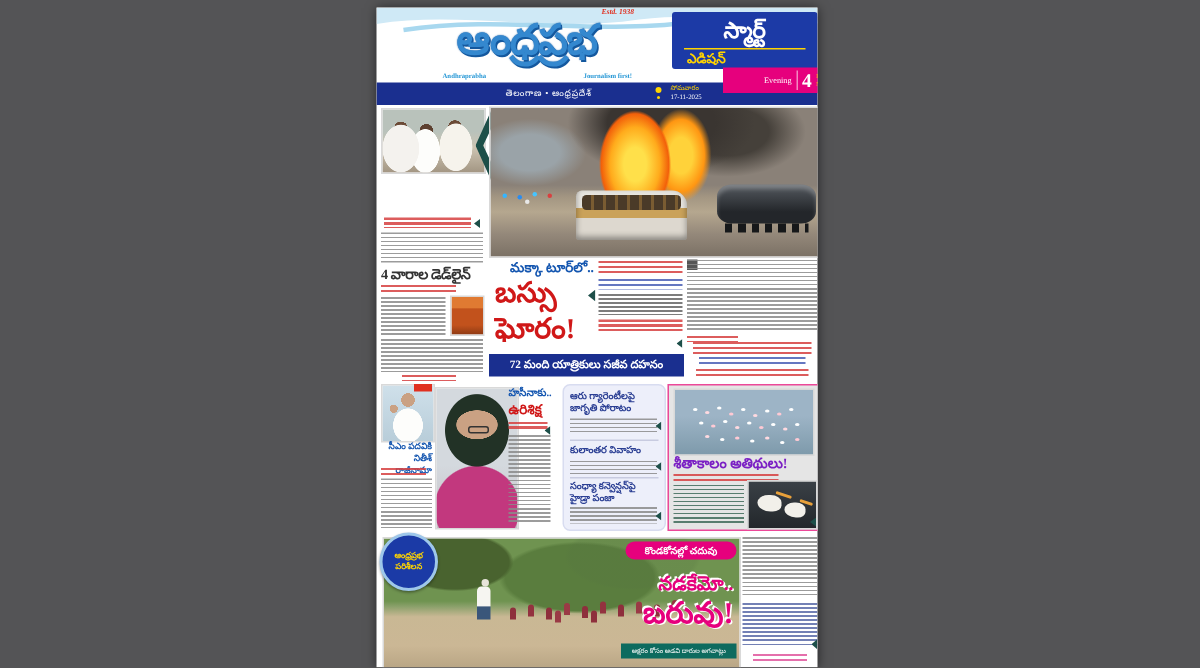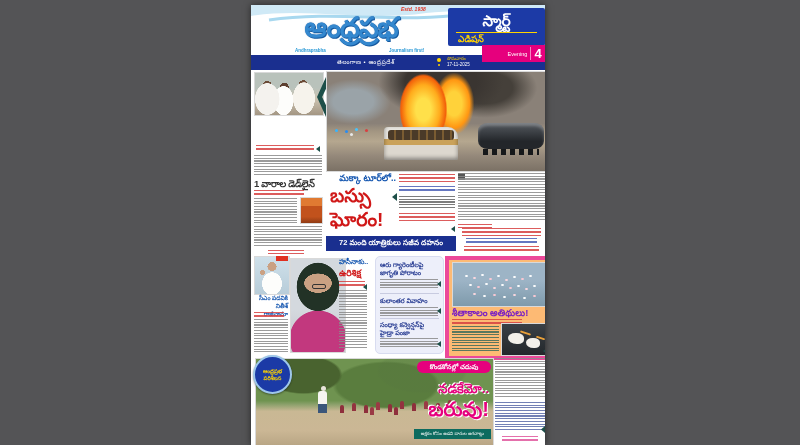--- a/index.html
+++ b/index.html
@@ -1,20 +1,20 @@
 <!DOCTYPE html>
 <html><head>
 <meta charset="utf-8">
 <style>
   html,body{margin:0;padding:0;background:#545456;}
   #stage{position:relative;width:800px;height:445px;background:#545456;overflow:hidden;
          font-family:"Liberation Sans","DejaVu Sans",sans-serif;}
   .abs{position:absolute;}
   #paper{position:absolute;left:251px;top:5px;width:294px;height:440px;background:#fff;
-         box-shadow:0 0 7px rgba(0,0,0,.55);overflow:hidden;}
+         box-shadow:0 0 7px rgba(0,0,0,.55);overflow:hidden;font-family:Liberation Serif, serif;}
   
   .gk{position:absolute;background:repeating-linear-gradient(to bottom,var(--ink,#8f8f8f) 0 1.4px,transparent 1.4px 3.3px);opacity:.85;}
   .gkf{background:repeating-linear-gradient(to bottom,var(--ink,#8f8f8f) 0 1.1px,transparent 1.1px 2.7px);}
   .tri{position:absolute;background:#1d4f49;clip-path:polygon(100% 0,0 50%,100% 100%);}
   
   .estd{font-size:5px;font-style:italic;font-weight:bold;color:#e03020;}
   .title{font-size:28px;font-weight:bold;color:#3488cf;letter-spacing:-1px;text-align:center;
          text-shadow:1px 1px 0 #14589e,0 0 1px #14589e;line-height:38px;white-space:nowrap;overflow:hidden;}
   .subbrand{font-size:4.5px;font-weight:bold;color:#2798d6;}
   .smartbox{background:#1c3aa6;border-radius:2px;color:#fff;text-align:center;overflow:hidden;}
@@ -34,21 +34,21 @@
   .h-red{font-weight:bold;color:#d01818;}
   .h-violet{font-weight:bold;color:#7a1fc4;}
   .strap-navy{background:#1a2f8f;color:#fff;font-size:7.5px;font-weight:bold;display:flex;align-items:center;justify-content:center;white-space:nowrap;overflow:hidden;}
   .kstrip{background:#e6007d;color:#fff;font-size:6.5px;font-weight:bold;border-radius:6px;display:flex;align-items:center;justify-content:center;white-space:nowrap;overflow:hidden;}
   .tstrip{background:#0d6b5f;color:#fff;font-size:4.5px;display:flex;align-items:center;justify-content:center;white-space:nowrap;overflow:hidden;}
   .magenta-big{font-weight:bold;color:#e6007d;text-shadow:1px 1px 0 #fff,-1px -1px 0 #fff;text-align:right;white-space:nowrap;}
   .badge{background:#1b3aa6;border:2px solid #9ec7ea;border-radius:50%;display:flex;flex-direction:column;align-items:center;justify-content:center;box-shadow:0 1px 2px rgba(0,0,0,.4);}
   .badge span{color:#ffd400;font-size:5.5px;font-weight:bold;line-height:7px;}
   .box-brief{background:#edeffa;border:1px solid #d8dcf0;border-radius:5px;}
   .brief-h{font-size:6.5px;line-height:8px;font-weight:bold;color:#2b3f94;}
-  .box-birds{background:#fdba74;border:4px solid #ec4899;}
+  .box-birds{background:#e5e5e5;border:1px solid #ec4899;}
   .dropcap{position:absolute;width:7px;height:7px;background:#555;}
   
   .ph{position:absolute;overflow:hidden;border:1px solid #d9d9d9;}
   .ph-crowd{background:radial-gradient(ellipse 20px 26px at 18% 62%,#f4f2ee 0 60%,transparent 62%),
             radial-gradient(ellipse 16px 24px at 42% 66%,#fdfdfb 0 60%,transparent 62%),
             radial-gradient(ellipse 18px 26px at 72% 60%,#f6f3ec 0 60%,transparent 62%),
             radial-gradient(circle 5px at 18% 30%,#6b4a36 0 90%,transparent 92%),
             radial-gradient(circle 5px at 43% 34%,#5d4030 0 90%,transparent 92%),
             radial-gradient(circle 5px at 71% 28%,#6b4a36 0 90%,transparent 92%),
             linear-gradient(to bottom,#b9c2bb 0 35%,#cdc4b2 60%,#a39683 100%);}
@@ -135,21 +135,21 @@
             <span>M</span>
           </span>
       </div>
     </div>
 
     <div class="abs" style="left:3px;top:67px;width:68px;height:180px;">
       <div class="ph ph-crowd" style="left:0;top:0;width:68px;height:42px;"></div>
       <div class="gk" style="left:2px;top:73px;width:58px;height:7px;--ink:#d64040;"></div>
       <div class="tri" style="left:62px;top:74px;width:4px;height:6px;"></div>
       <div class="gk gkf" style="left:0;top:83px;width:68px;height:20px;--ink:#8a8a8a;"></div>
-      <div class="abs h-dark" style="left:0;top:106px;width:68px;font-size:9.5px;color:#333;">1 వారాల డెడ్‌లైన్</div>
+      <div class="abs h-dark" style="left:0;top:106px;width:68px;font-size:9.5px;color:#333;">4 వారాల డెడ్‌లైన్</div>
       <div class="gk" style="left:0;top:118px;width:50px;height:5px;--ink:#d64040;"></div>
       <div class="ph ph-fort" style="left:46px;top:125px;width:21px;height:25px;"></div>
       <div class="gk gkf" style="left:0;top:126px;width:43px;height:26px;--ink:#8a8a8a;"></div>
       <div class="gk gkf" style="left:0;top:154px;width:68px;height:22px;--ink:#8a8a8a;"></div>
       <div class="gk" style="left:14px;top:178px;width:36px;height:3.5px;--ink:#d64040;"></div>
     </div>
 
     <div class="arrow-big" style="left:66px;top:66px;width:17px;height:52px;"></div>
     <div class="ph ph-bus" style="left:75px;top:66px;width:219px;height:99px;">
       <div class="lights"></div>

